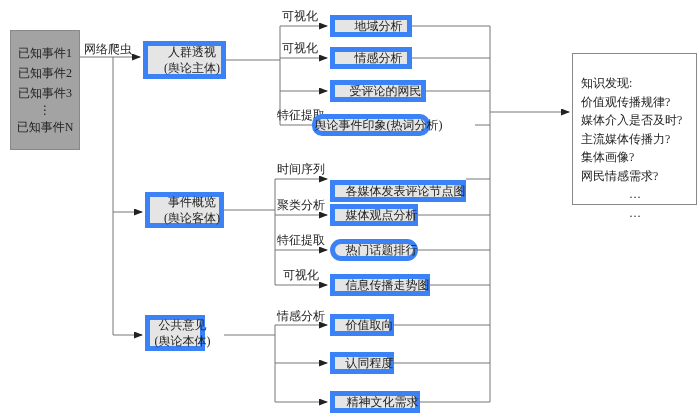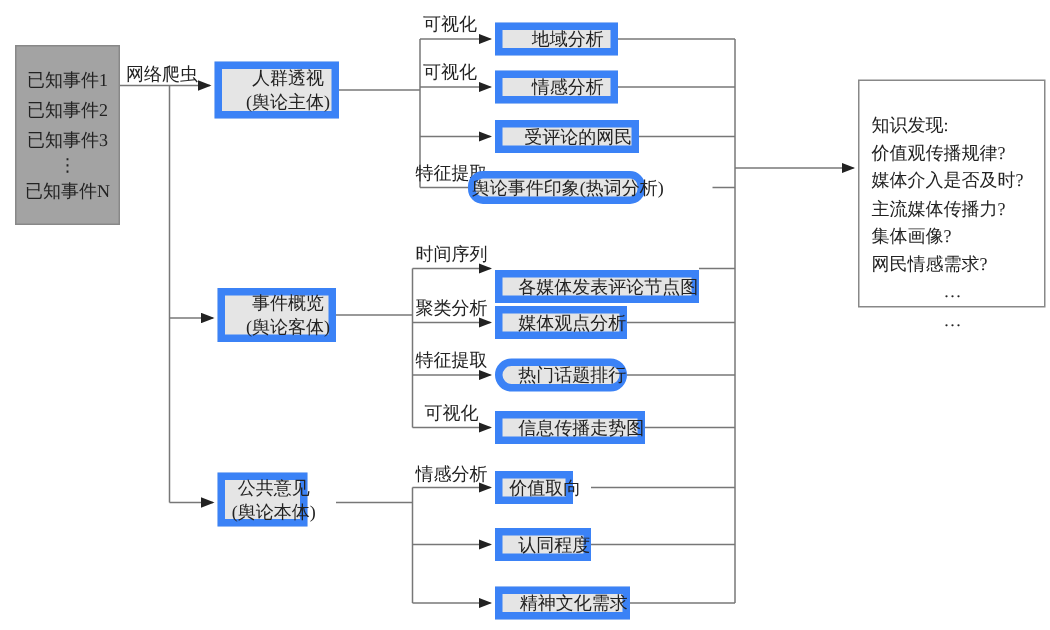--- a/index.html
+++ b/index.html
@@ -127,21 +127,21 @@
   <div class="edge-label" style="left:277px;top:233px;">特征提取</div>
   <div class="edge-label" style="left:283px;top:268px;">可视化</div>
 
   <div class="box" style="left:330px;top:180px;width:136px;height:22px;">各媒体发表评论节点图</div>
   <div class="box" style="left:330px;top:204px;width:88px;height:22px;">媒体观点分析</div>
   <div class="box" style="left:330px;top:239px;width:88px;height:22px;border-radius:11px;">热门话题排行</div>
   <div class="box" style="left:330px;top:274px;width:100px;height:22px;">信息传播走势图</div>
 
   <div class="edge-label" style="left:277px;top:309px;">情感分析</div>
 
-  <div class="box" style="left:330px;top:314px;width:52px;height:22px;">价值取向</div>
+  <div class="box" style="left:330px;top:314px;width:64px;height:22px;">价值取向</div>
   <div class="box" style="left:330px;top:352px;width:64px;height:22px;">认同程度</div>
   <div class="box" style="left:330px;top:391px;width:90px;height:22px;">精神文化需求</div>
 
   <div class="kbox" style="left:572px;top:53px;width:125px;height:152px;">
     <div>知识发现:</div>
     <div>价值观传播规律?</div>
     <div>媒体介入是否及时?</div>
     <div>主流媒体传播力?</div>
     <div>集体画像?</div>
     <div>网民情感需求?</div>

